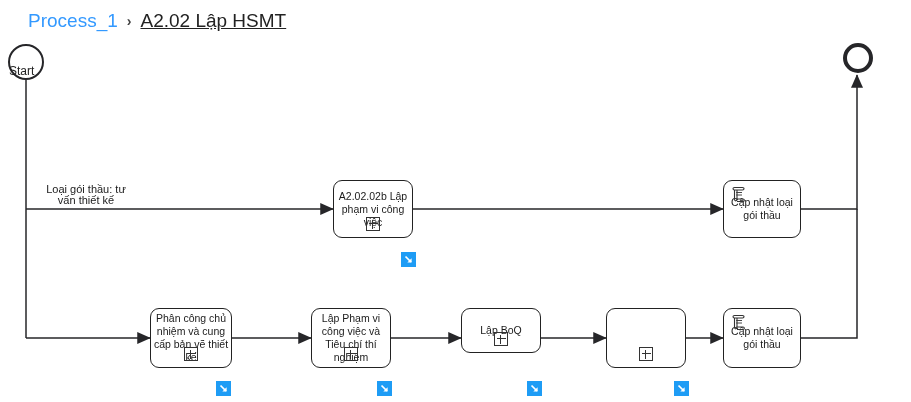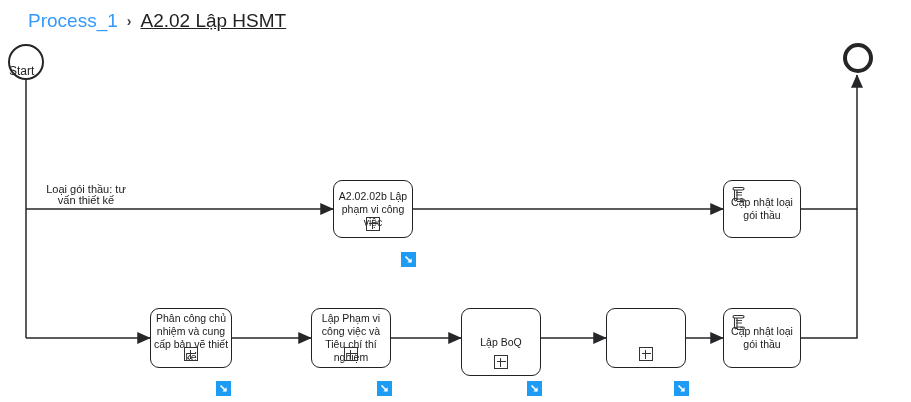--- a/index.html
+++ b/index.html
@@ -238,21 +238,21 @@
     <div class="task-label">Lập Phạm vi công việc và Tiêu chí thí nghiệm</div>
     <span class="plus-marker"></span>
   </div>
   <span class="drill-badge" style="left:377px; top:381px;">
     <svg width="15" height="15" viewBox="0 0 15 15">
       <path d="M4.5,4.5 L10,10" stroke="#ffffff" stroke-width="1.7" fill="none"></path>
       <path d="M10.6,10.6 L6.3,10.6 L10.6,6.3 z" fill="#ffffff"></path>
     </svg>
   </span>
 
-  <div class="node task" style="left:461px; top:308px; width:80px; height:68px;">
+  <div class="node task" style="left:461px; top:308px; width:80px; height:45px;">
     <div class="task-label">Lập BoQ</div>
     <span class="plus-marker"></span>
   </div>
   <span class="drill-badge" style="left:527px; top:381px;">
     <svg width="15" height="15" viewBox="0 0 15 15">
       <path d="M4.5,4.5 L10,10" stroke="#ffffff" stroke-width="1.7" fill="none"></path>
       <path d="M10.6,10.6 L6.3,10.6 L10.6,6.3 z" fill="#ffffff"></path>
     </svg>
   </span>
 

